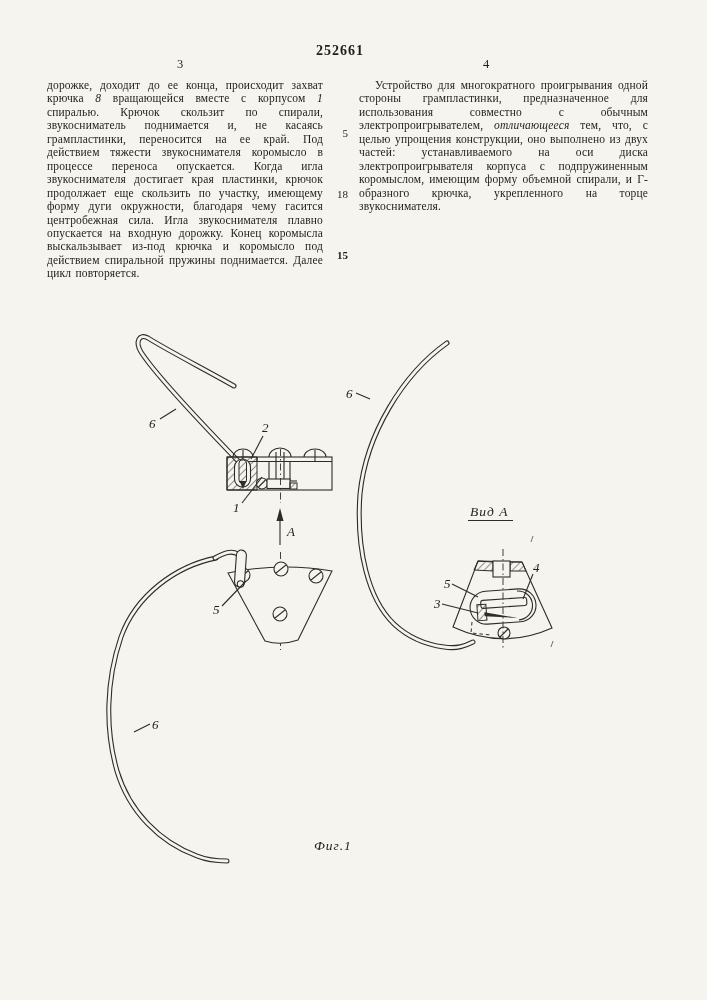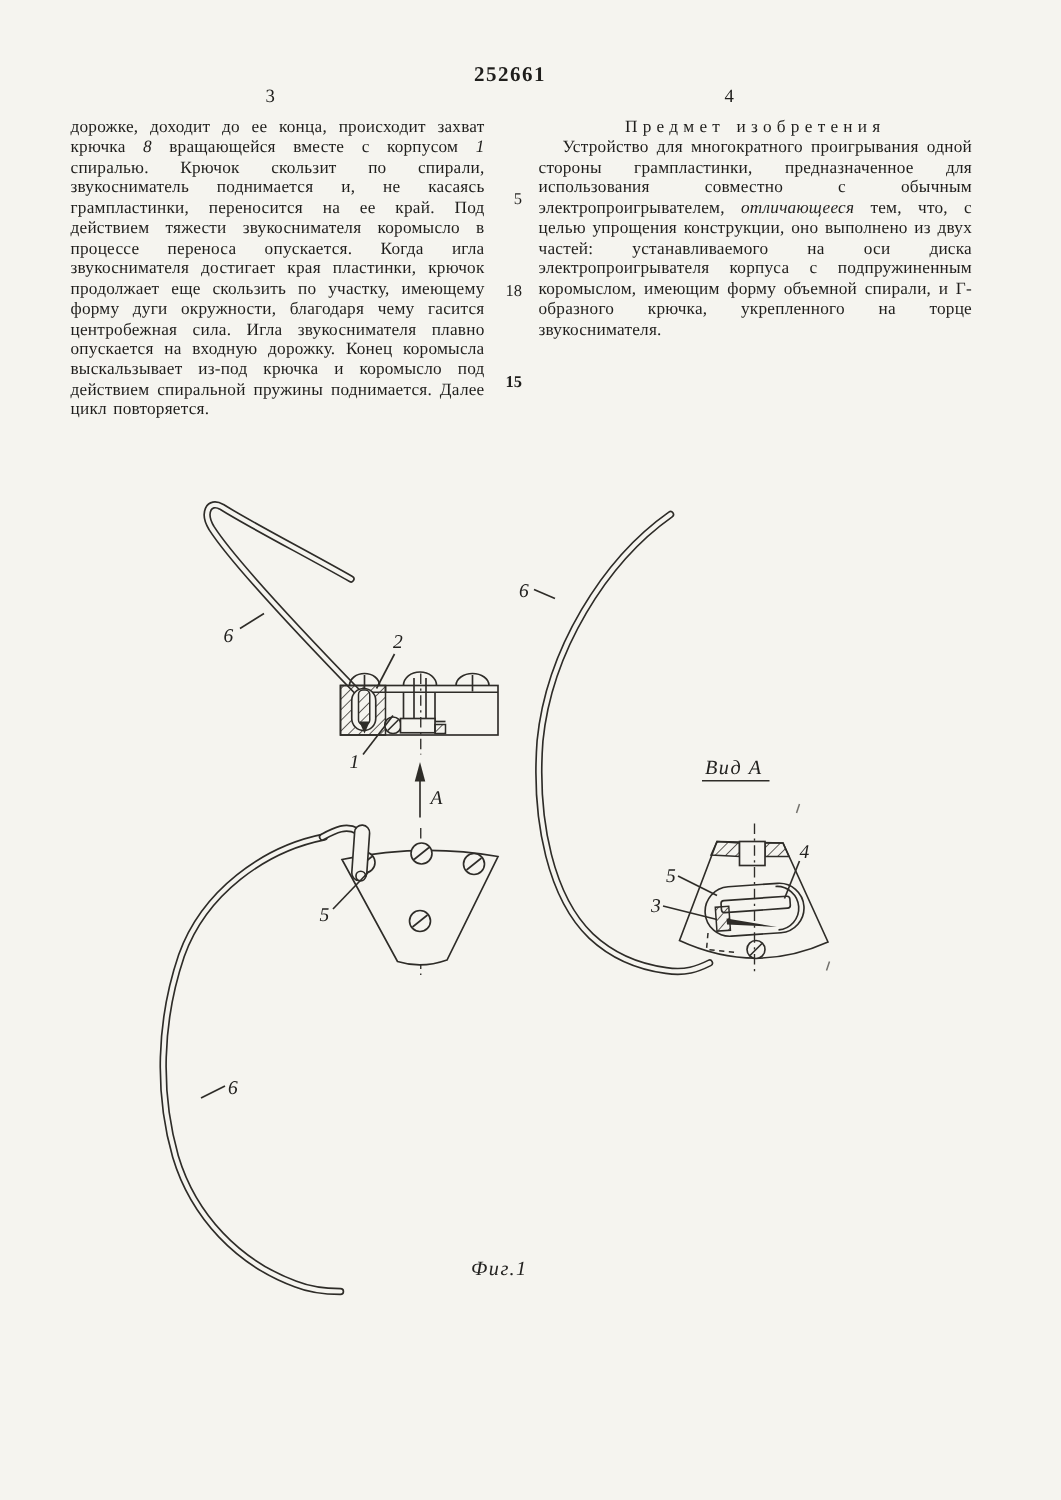--- a/index.html
+++ b/index.html
@@ -55,21 +55,20 @@
 
   <div class="patent-number">252661</div>
   <div class="pagenum p3">3</div>
   <div class="pagenum p4">4</div>
 
   <div class="col col-left">
     <p><span>дорожке, доходит до ее конца, происходит захват крючка </span><span class="it">8</span><span> вращающейся вместе с корпусом </span><span class="it">1</span><span> спиралью. Крючок скользит по спирали, звукосниматель поднимается и, не касаясь грампластинки, переносится на ее край. Под действием тяжести звукоснимателя коромысло в процессе переноса опускается. Когда игла звукоснимателя достигает края пластинки, крючок продолжает еще скользить по участку, имеющему форму дуги окружности, благодаря чему гасится центробежная сила. Игла звукоснимателя плавно опускается на входную дорожку. Конец коромысла выскальзывает из-под крючка и коромысло под действием спиральной пружины поднимается. Далее цикл повторяется.</span></p>
   </div>
 
   <div class="col col-right">
-    <p class="heading">Предмет изобретения</p>
     <p class="indent"><span>Устройство для многократного проигрывания одной стороны грампластинки, предназначенное для использования совместно с обычным электропроигрывателем, </span><span class="it">отличающееся</span><span> тем, что, с целью упрощения конструкции, оно выполнено из двух частей: устанавливаемого на оси диска электропроигрывателя корпуса с подпружиненным коромыслом, имеющим форму объемной спирали, и Г-образного крючка, укрепленного на торце звукоснимателя.</span></p>
   </div>
 
   <div class="linenum ln5">5</div>
   <div class="linenum ln10">18</div>
   <div class="linenum ln15">15</div>
 
   <svg class="fig" width="707" height="1000" viewBox="0 0 707 1000">
     <defs>
       <pattern id="hatch" width="5" height="5" patternUnits="userSpaceOnUse" patternTransform="rotate(45)">

